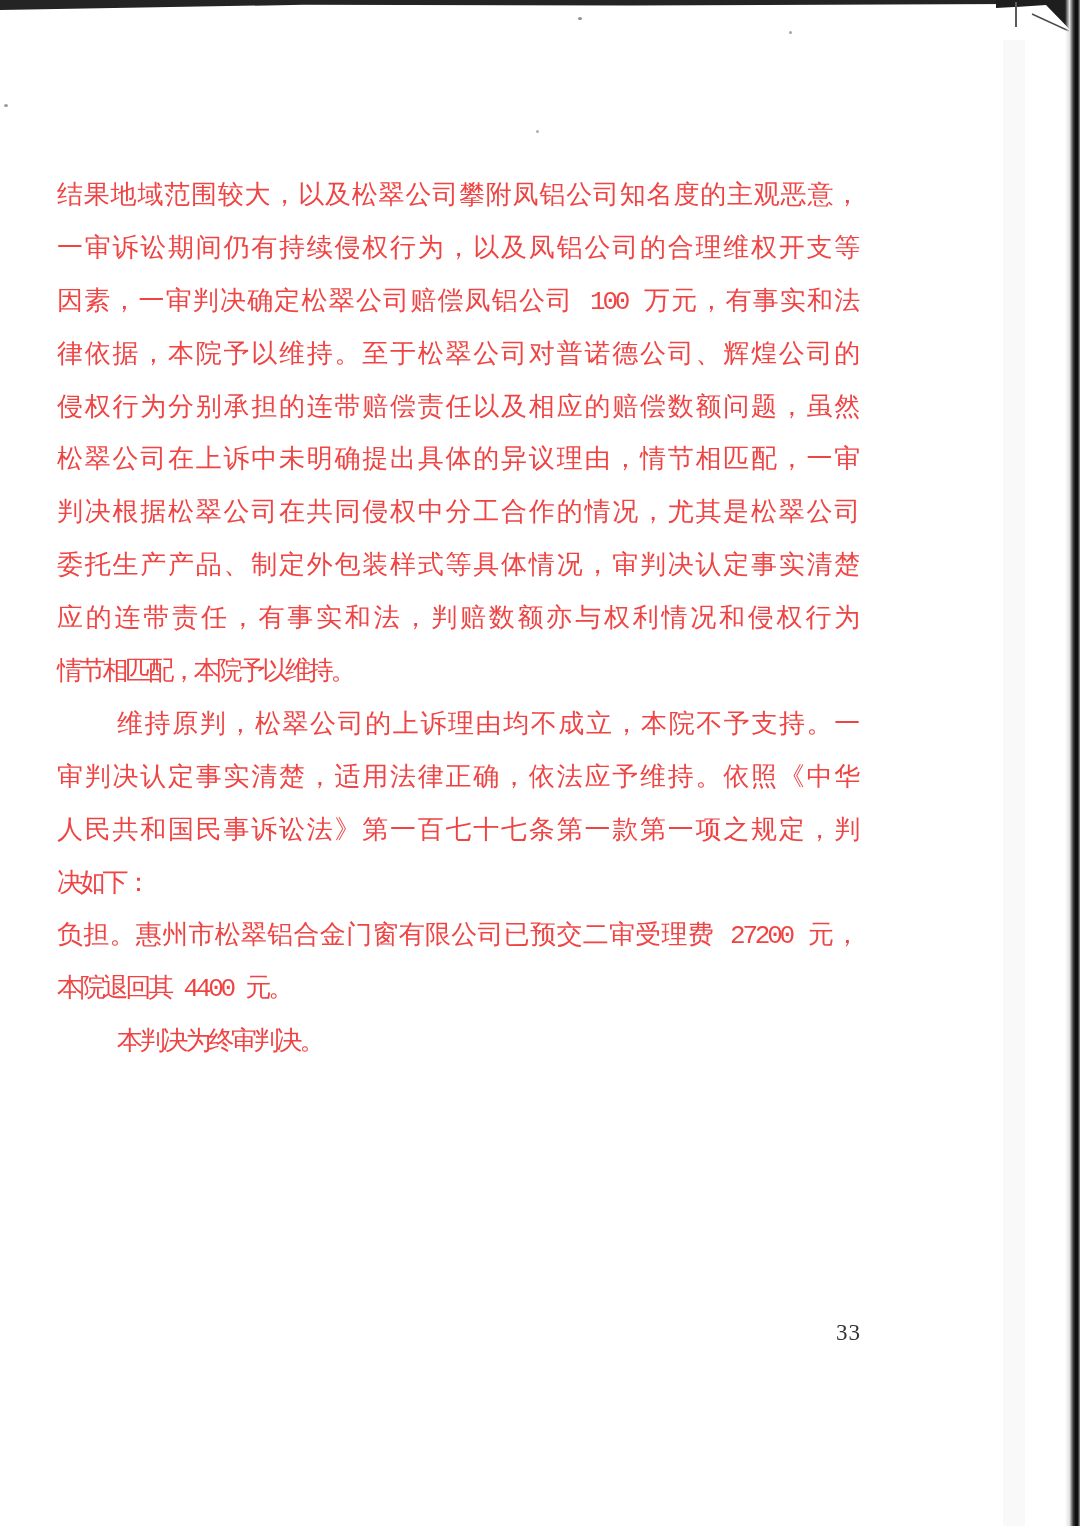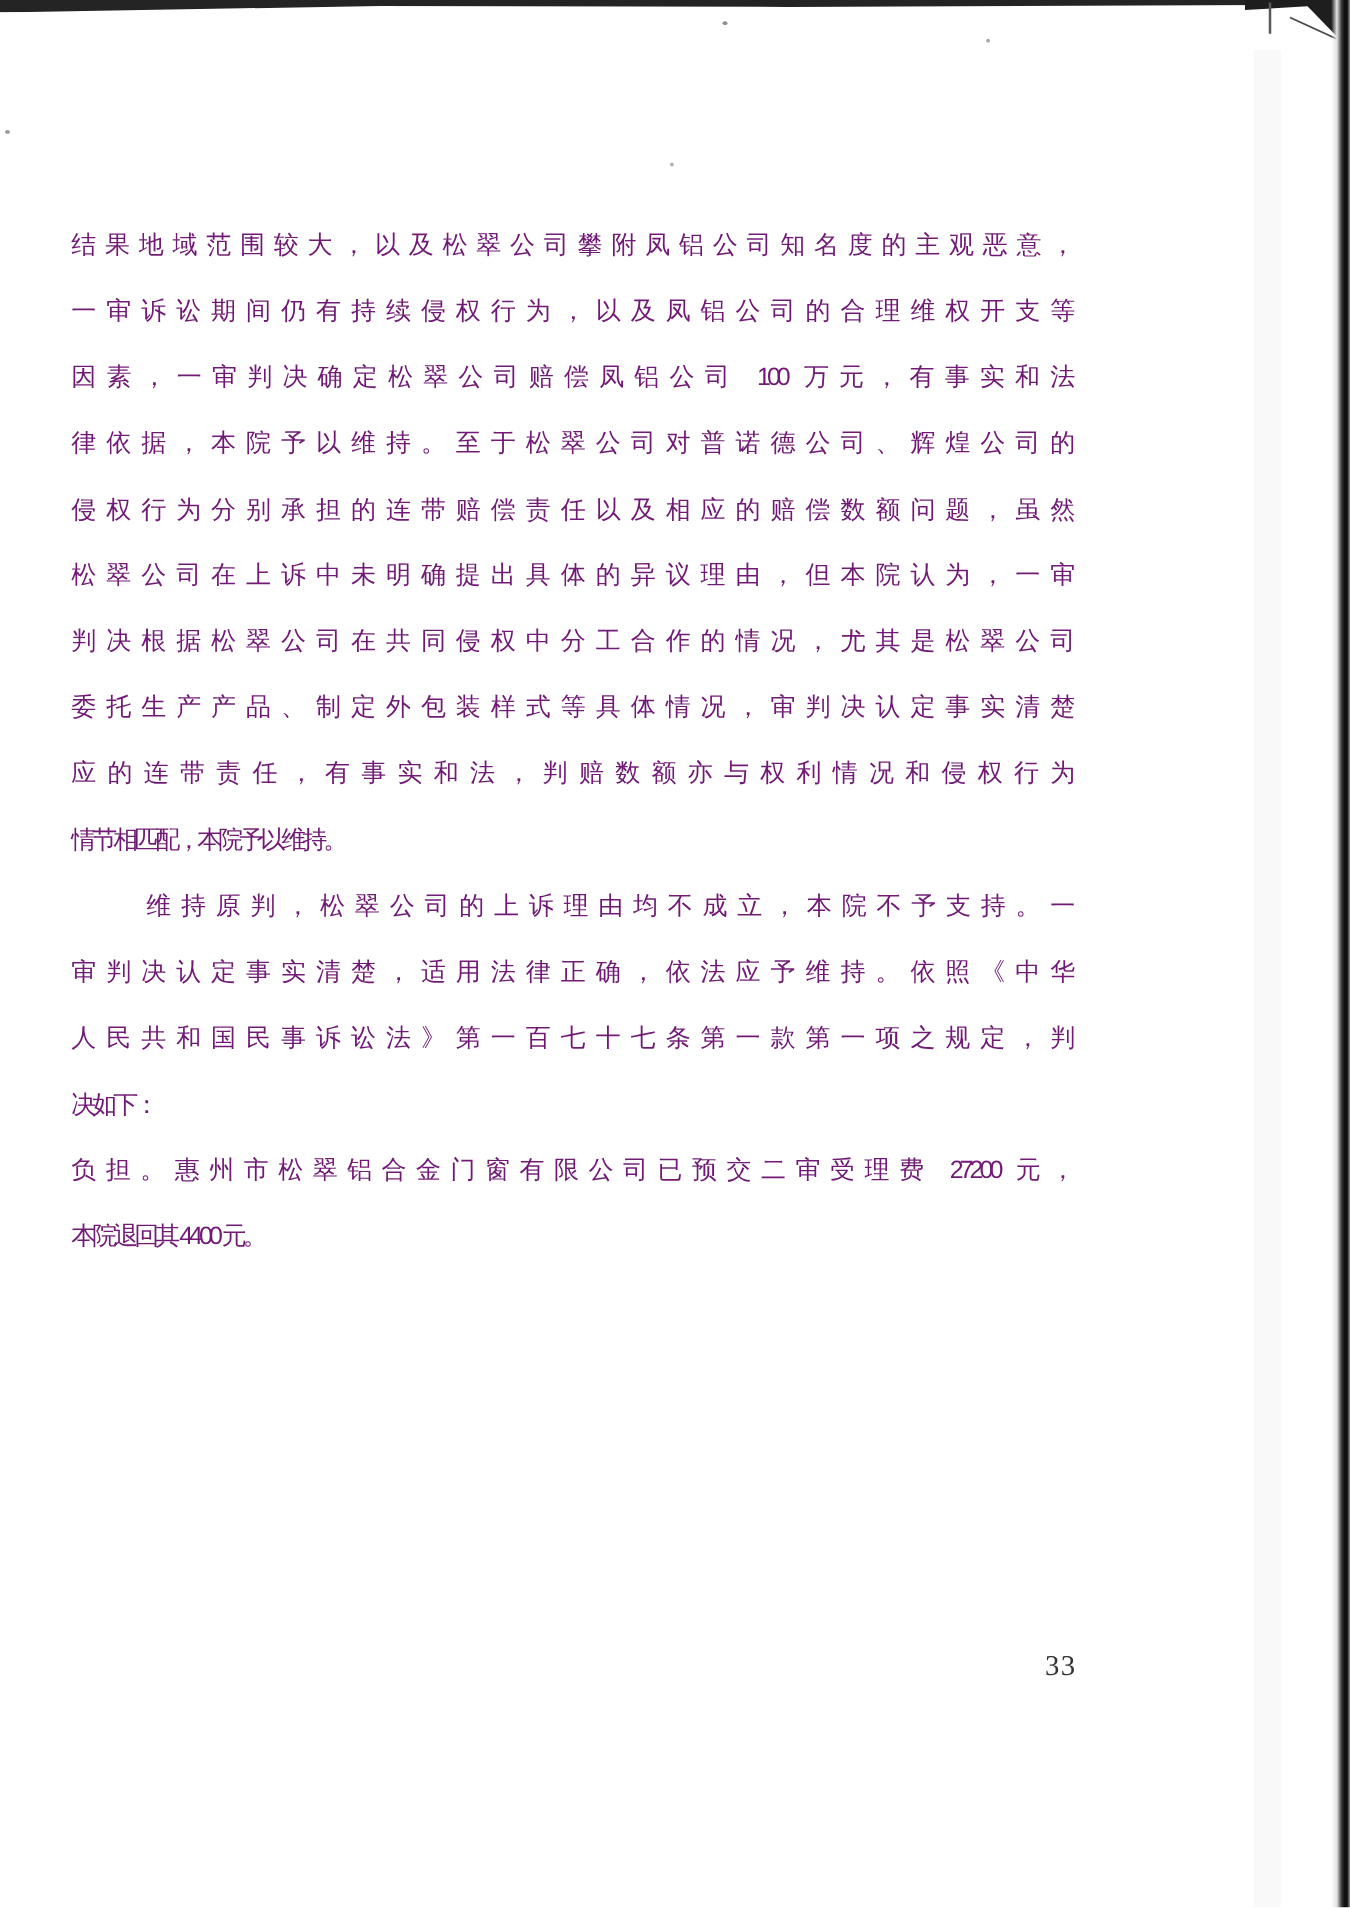--- a/index.html
+++ b/index.html
@@ -14,25 +14,25 @@
     overflow: hidden;
     font-family: "Liberation Serif", serif;
   }
 
   
   .page-text {
     position: absolute;
     left: 57px;
     top: 170px;
     width: 800px;
-    font-size: 20px;
+    font-size: 26px;
     line-height: 52.9px;
     letter-spacing: -3.2px;
-    color: #701a75;
-    font-family: Liberation Sans, sans-serif;
+    color: #ef4444;
+    font-family: Liberation Mono, monospace;
     text-rendering: optimizeLegibility;
   }
   .line {
     white-space: nowrap;
     height: 52.9px;
   }
   .line.justify {
     white-space: normal;
     text-align: justify;
     text-align-last: justify;
@@ -120,26 +120,27 @@
 <div class="speck s2"></div>
 <div class="speck s3"></div>
 <div class="speck s4"></div>
 
 <div class="page-text">
     <div class="line justify">结果地域范围较大，以及松翠公司攀附凤铝公司知名度的主观恶意，</div>
     <div class="line justify">一审诉讼期间仍有持续侵权行为，以及凤铝公司的合理维权开支等</div>
     <div class="line justify">因素，一审判决确定松翠公司赔偿凤铝公司 100 万元，有事实和法</div>
     <div class="line justify">律依据，本院予以维持。至于松翠公司对普诺德公司、辉煌公司的</div>
     <div class="line justify">侵权行为分别承担的连带赔偿责任以及相应的赔偿数额问题，虽然</div>
-    <div class="line justify">松翠公司在上诉中未明确提出具体的异议理由，但本院认为，一审</div>
+    <div class="line justify">松翠公司在上诉中未明确提出具体的异议理由，情节相匹配，一审</div>
     <div class="line justify">判决根据松翠公司在共同侵权中分工合作的情况，尤其是松翠公司</div>
     <div class="line justify">委托生产产品、制定外包装样式等具体情况，审判决认定事实清楚</div>
     <div class="line justify">应的连带责任，有事实和法，判赔数额亦与权利情况和侵权行为</div>
     <div class="line">情节相匹配，本院予以维持。</div>
     <div class="line justify indent">维持原判，松翠公司的上诉理由均不成立，本院不予支持。一</div>
     <div class="line justify">审判决认定事实清楚，适用法律正确，依法应予维持。依照《中华</div>
     <div class="line justify">人民共和国民事诉讼法》第一百七十七条第一款第一项之规定，判</div>
     <div class="line">决如下：</div>
     <div class="line justify">负担。惠州市松翠铝合金门窗有限公司已预交二审受理费 27200 元，</div>
     <div class="line">本院退回其 4400 元。</div>
+    <div class="line indent">本判决为终审判决。</div>
   </div>
 
 <div class="page-number">33</div>
 
 </body></html>

